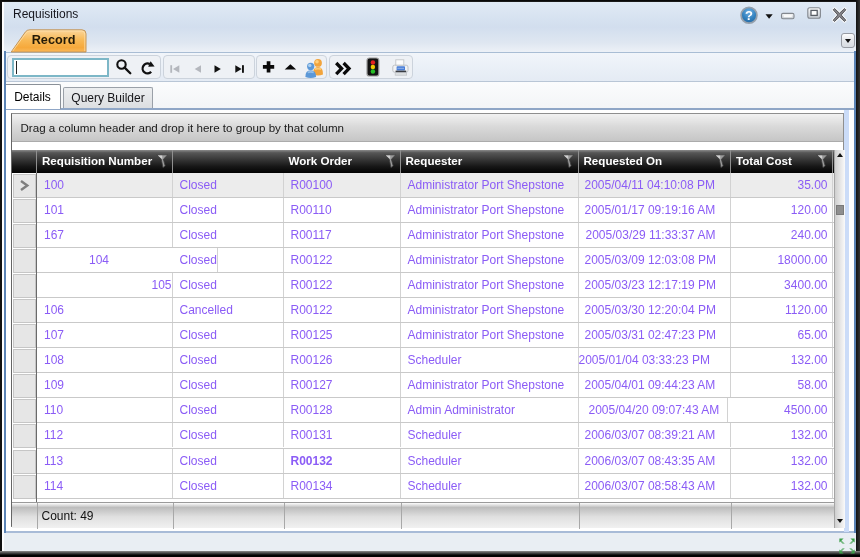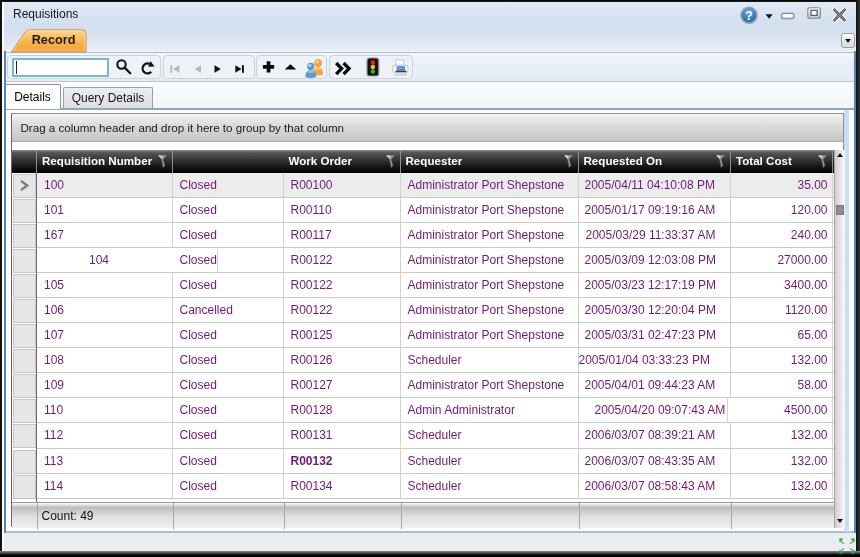--- a/index.html
+++ b/index.html
@@ -39,21 +39,21 @@
   #tab-details{left:4px;top:83.5px;width:57px;height:25px;background:#fff;border:1px solid #8a9098;border-bottom:none;border-radius:2px 2px 0 0;box-sizing:border-box;z-index:6;font-size:12px;color:#000;text-align:center;line-height:24px;}
   #tab-qb{left:63px;top:86.5px;width:90px;height:21.5px;background:linear-gradient(#eceef0,#dcdee1);border:1px solid #9aa0a8;border-bottom:none;border-radius:2px 2px 0 0;box-sizing:border-box;z-index:4;font-size:12px;color:#16161a;text-align:center;line-height:20px;}
   
   #lav{left:843.5px;top:110px;width:5px;height:421.5px;background:#cbdcf8;}
   
   #grid{left:11px;top:113px;width:832.5px;height:414px;border:1px solid #8f8f8f;border-left-color:#666;box-sizing:border-box;background:#fff;}
   #groupbar{position:absolute;left:0;top:0;width:830.5px;height:27.5px;background:linear-gradient(#f2f2f2 0%,#dadada 45%,#c6c6c6 100%);border-bottom:1px solid #ababab;box-sizing:border-box;font-size:11.6px;color:#1a1a1a;line-height:27px;padding-left:8.5px;}
   #gheader{position:absolute;left:0;top:36px;width:830.5px;height:22.5px;background:linear-gradient(#8a8a8a 0%,#565656 12%,#3a3a3a 38%,#181818 70%,#020202 100%);}
   .hcell{position:absolute;top:0;height:22.5px;color:#fff;font-weight:bold;font-size:11.6px;line-height:22px;box-sizing:border-box;border-right:1px solid #8f8f8f;padding-left:5px;}
   .rows{position:absolute;left:0;top:58.5px;width:830.5px;}
-  .row{position:relative;width:830.5px;height:25.1px;box-sizing:border-box;border-bottom:1px solid #c9c9c9;background:#fff;font-size:12px;color:#701a75;}
+  .row{position:relative;width:830.5px;height:25.1px;box-sizing:border-box;border-bottom:1px solid #c9c9c9;background:#fff;font-size:12px;color:#8b5cf6;}
   .row.sel{background:#ececec;}
   .cell{position:absolute;top:0;height:24px;line-height:24px;box-sizing:border-box;border-right:1px solid #d2d2d2;padding-left:7px;white-space:nowrap;overflow:hidden;}
   .ind{position:absolute;left:0;top:0;width:25px;height:25.1px;box-sizing:border-box;border-right:1px solid #6a6a6a;background:#fff;}
   .ind .pad{position:absolute;left:1px;top:1px;width:21px;height:22px;background:#e6e6e6;border:1px solid #c6c6c6;}
   #gfooter{position:absolute;left:0;top:387.5px;width:830.5px;height:26.5px;background:linear-gradient(#fdfdfd 0%,#bdbdbd 18%,#e0e0e0 55%,#f1f1f1 100%);border-top:1px solid #9a9a9a;box-sizing:border-box;font-size:12px;color:#111;}
   
   #vsb{position:absolute;left:821.5px;top:36px;width:11px;height:378px;background:linear-gradient(90deg,#cfcfcf,#fafafa);border-left:1px solid #a5a5a5;box-sizing:border-box;}
   .sbbtn{position:absolute;left:0;width:10px;height:16px;}
   .sbtri{position:absolute;left:2.2px;width:0;height:0;}
   #sbthumb{position:absolute;left:1px;top:55px;width:8.5px;height:9.5px;background:#8e8e8e;border:1px solid #7a7a7a;box-sizing:border-box;}
@@ -170,21 +170,21 @@
 
     <rect x="285.8" y="4.8" width="8" height="6" fill="#fdfdfd" stroke="#c2c5c9" stroke-width="0.9"></rect>
     <rect x="282.8" y="10.2" width="15.2" height="7" rx="1.8" fill="#f2f3f4" stroke="#b9bcc0" stroke-width="0.9"></rect>
     <rect x="286.6" y="11.3" width="8.4" height="4.3" rx="0.8" fill="#4a7fd8"></rect>
     <rect x="287.4" y="12.8" width="6.6" height="1.1" fill="#8cb0e8"></rect>
     <rect x="285.6" y="15.6" width="10.6" height="2.1" fill="#3a3d42"></rect>
     <rect x="285.2" y="17.7" width="11.4" height="2.5" fill="#dfe1e3" stroke="#c2c5c9" stroke-width="0.8"></rect>
   </svg>
 
   <div class="abs" id="tab-details">Details</div>
-  <div class="abs" id="tab-qb">Query Details</div>
+  <div class="abs" id="tab-qb">Query Builder</div>
 
   <div class="abs" id="lav"></div>
 
   <div class="abs" id="grid">
     <div id="groupbar">Drag a column header and drop it here to group by that column</div>
     <div id="gheader">
         <div class="hcell" style="left:0;width:25px;"></div>
         <div class="hcell" style="left:25px;width:135.5px;">Requisition Number<svg style="position:absolute;right:3px;top:4px" width="13" height="14" viewBox="0 0 13 14">
             <path d="M 0.8,0.8 L 11.8,0.8 L 7.4,5.2 L 9.2,12 L 7,13.6 L 5.2,5.2 Z" fill="#9a9a9a" stroke="#3c3c3c" stroke-width="0.8"></path>
             <path d="M 1.8,1.4 L 6.2,1.4 L 6.2,5 Z" fill="#cfcfcf"></path>
@@ -245,27 +245,27 @@
         </div>
         <div class="row">
           <div class="ind">
             <div class="pad"></div>
           </div>
           <div class="cell" style="left:25px;width:135.5px;margin-left:45px;">104</div>
           <div class="cell" style="left:160.5px;width:111px;">Closed</div>
           <div class="cell" style="left:271.5px;width:117px;">R00122</div>
           <div class="cell" style="left:388.5px;width:178px;">Administrator Port Shepstone</div>
           <div class="cell" style="left:566.5px;width:152.5px;padding-left:6px;">2005/03/09 12:03:08 PM</div>
-          <div class="cell" style="left:719px;width:101.5px;text-align:right;padding-right:4px;padding-left:0;">27000.00</div>
-        </div>
-        <div class="row">
-          <div class="ind">
-            <div class="pad"></div>
-          </div>
-          <div class="cell" style="left:25px;width:135.5px;">105</div>
+          <div class="cell" style="left:719px;width:101.5px;text-align:right;padding-right:4px;padding-left:0;">18000.00</div>
+        </div>
+        <div class="row">
+          <div class="ind">
+            <div class="pad"></div>
+          </div>
+          <div class="cell" style="left:25px;width:135.5px;text-align:right;">105</div>
           <div class="cell" style="left:160.5px;width:111px;">Closed</div>
           <div class="cell" style="left:271.5px;width:117px;">R00122</div>
           <div class="cell" style="left:388.5px;width:178px;">Administrator Port Shepstone</div>
           <div class="cell" style="left:566.5px;width:152.5px;padding-left:6px;">2005/03/23 12:17:19 PM</div>
           <div class="cell" style="left:719px;width:101.5px;text-align:right;padding-right:4px;padding-left:0;">3400.00</div>
         </div>
         <div class="row">
           <div class="ind">
             <div class="pad"></div>
           </div>
@@ -310,21 +310,21 @@
           <div class="cell" style="left:719px;width:101.5px;text-align:right;padding-right:4px;padding-left:0;">58.00</div>
         </div>
         <div class="row">
           <div class="ind">
             <div class="pad"></div>
           </div>
           <div class="cell" style="left:25px;width:135.5px;">110</div>
           <div class="cell" style="left:160.5px;width:111px;">Closed</div>
           <div class="cell" style="left:271.5px;width:117px;">R00128</div>
           <div class="cell" style="left:388.5px;width:178px;">Admin Administrator</div>
-          <div class="cell" style="left:566.5px;width:149px;padding-left:16px;">2005/04/20 09:07:43 AM</div>
+          <div class="cell" style="left:566.5px;width:149px;padding-left:10px;">2005/04/20 09:07:43 AM</div>
           <div class="cell" style="left:719px;width:101.5px;text-align:right;padding-right:4px;padding-left:0;">4500.00</div>
         </div>
         <div class="row">
           <div class="ind">
             <div class="pad"></div>
           </div>
           <div class="cell" style="left:25px;width:135.5px;">112</div>
           <div class="cell" style="left:160.5px;width:111px;">Closed</div>
           <div class="cell" style="left:271.5px;width:117px;">R00131</div>
           <div class="cell" style="left:388.5px;width:178px;">Scheduler</div>

